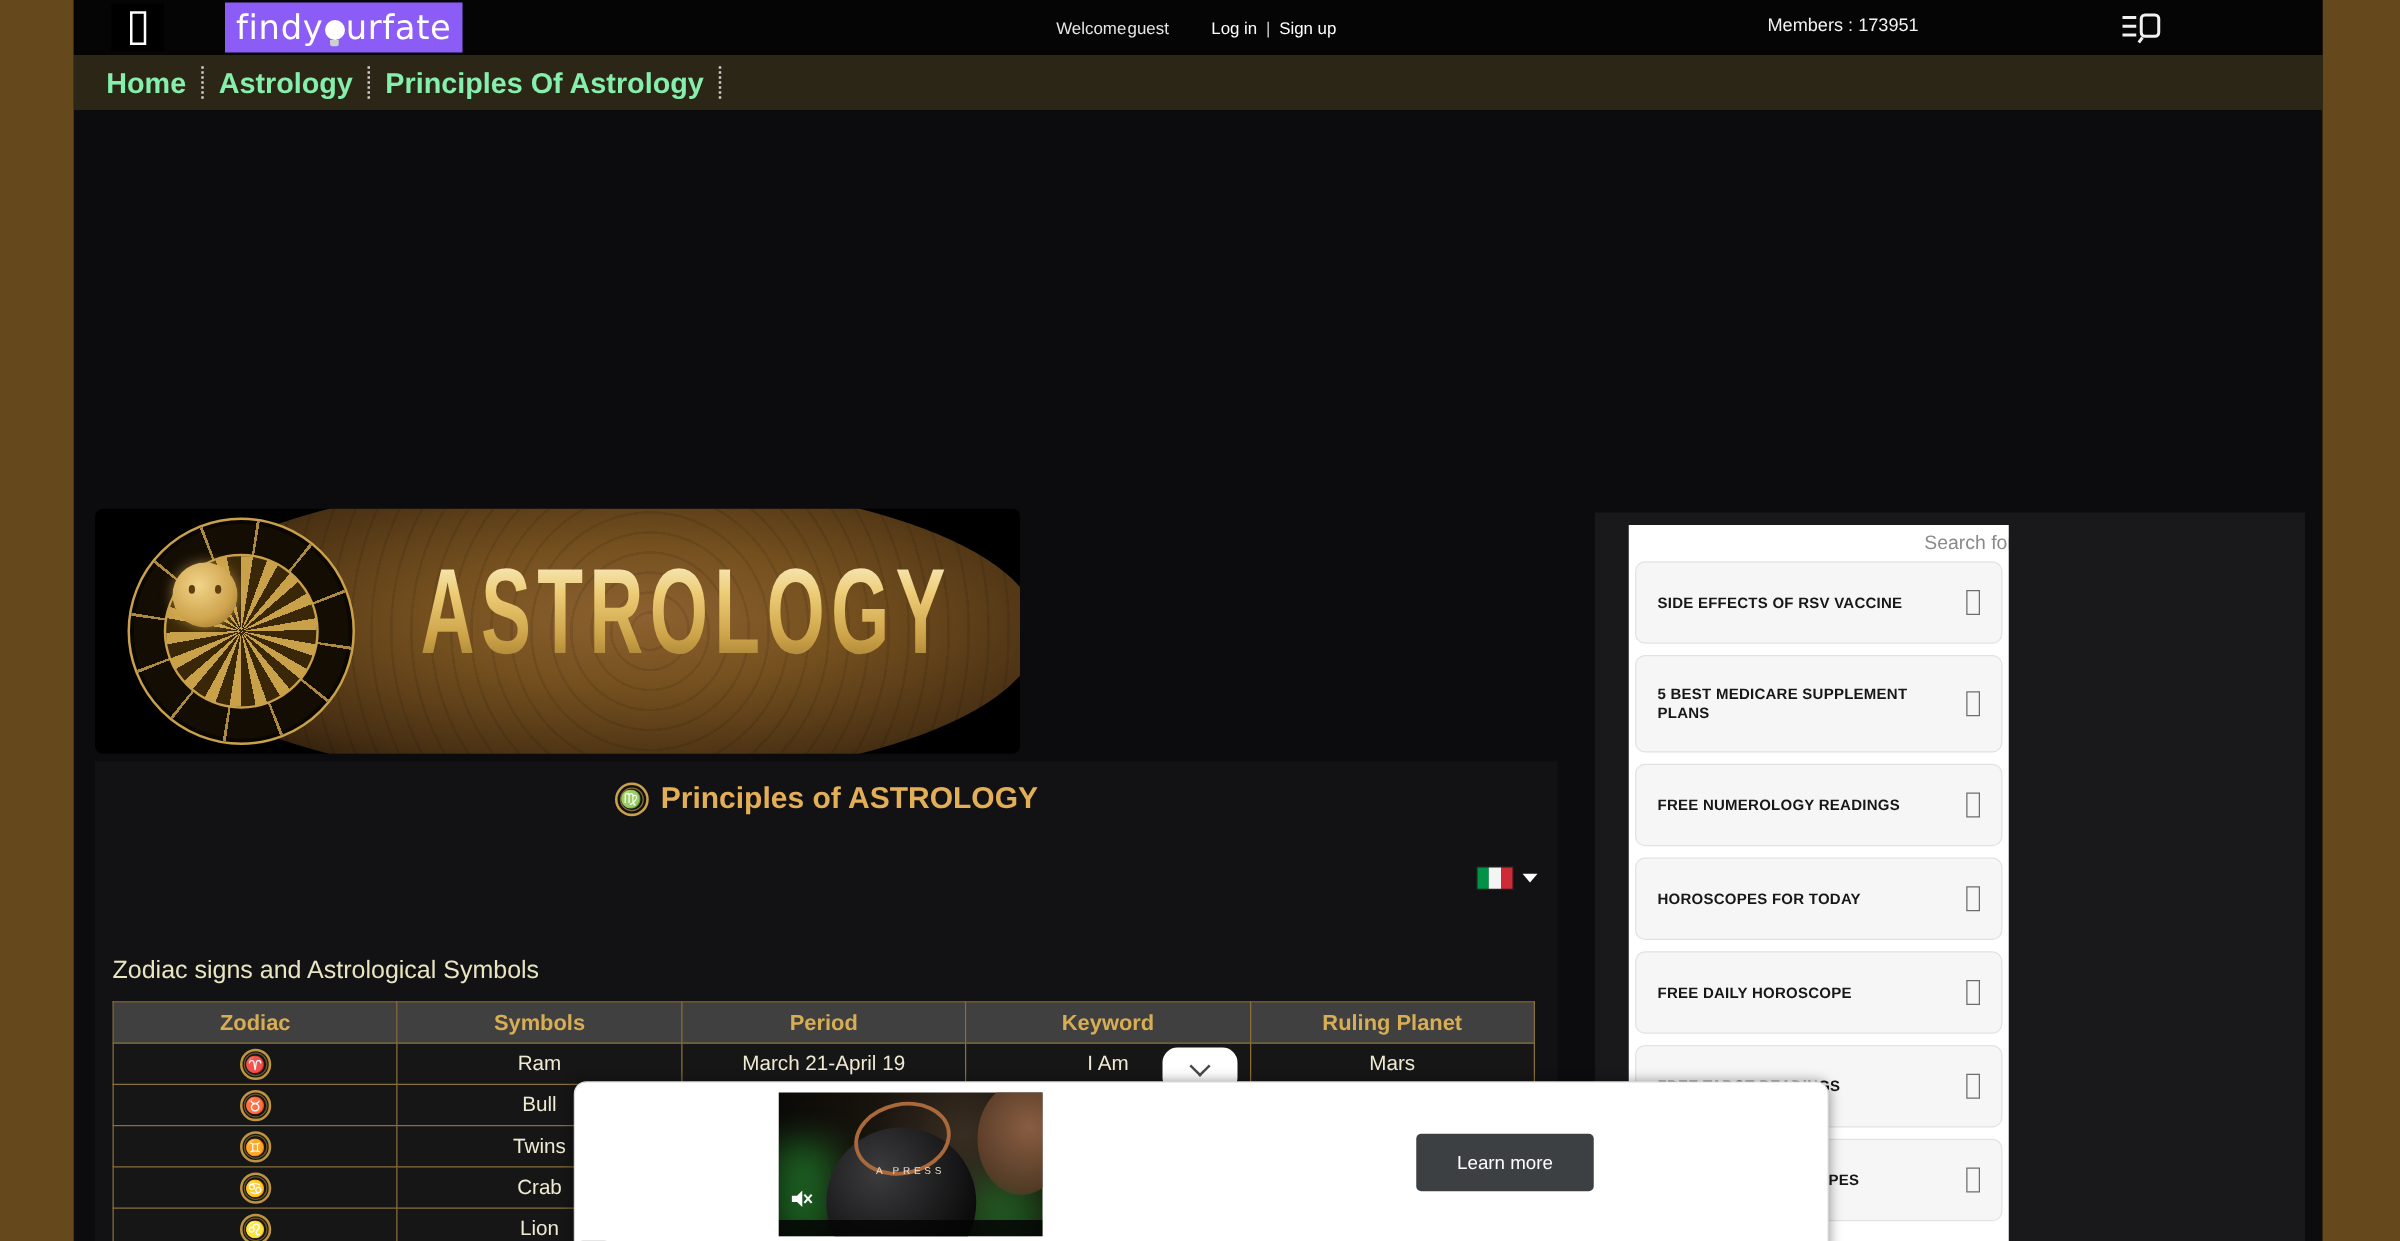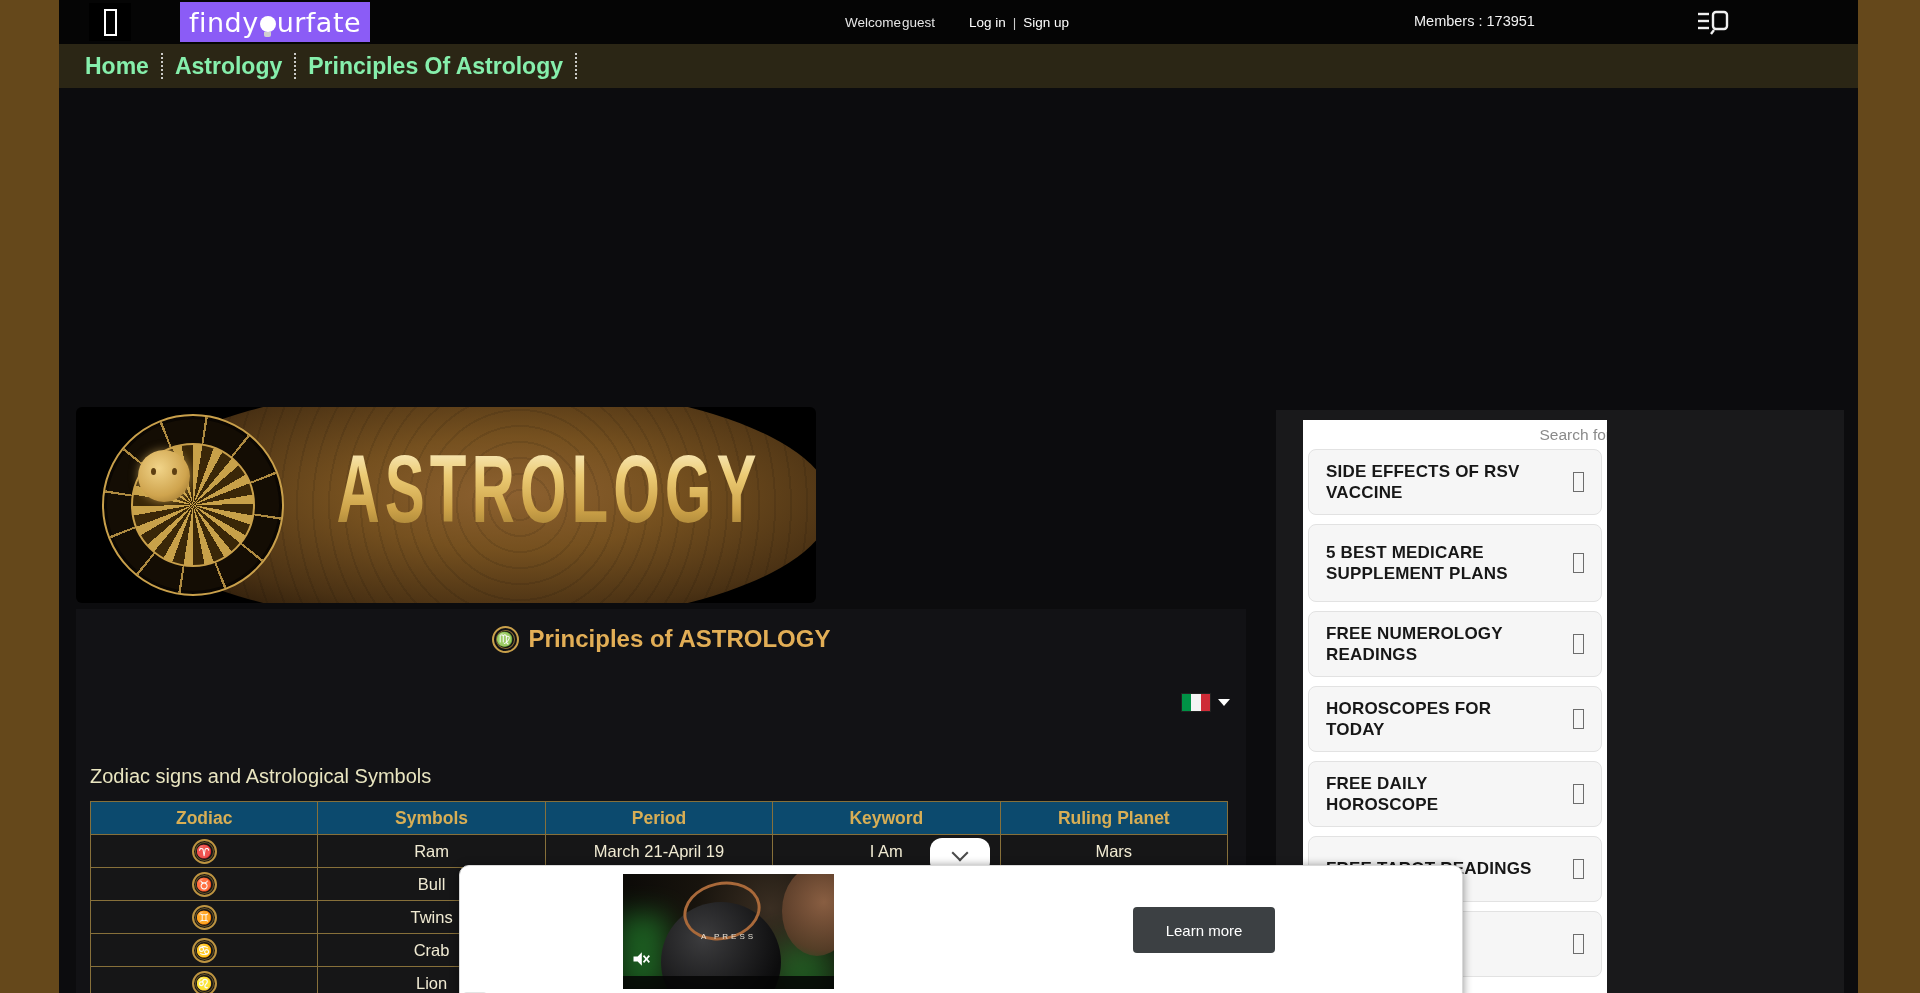--- a/index.html
+++ b/index.html
@@ -62,21 +62,21 @@
                   align-items:center; justify-content:center; box-shadow:inset 0 0 0 2px #121215, inset 0 0 0 3px #8a6f33;
                   color:#dcb257; font-size:14px; }
   .page-title { font-size:24px; font-weight:bold; color:#e2ae56; }
   .lang-select { position:absolute; right:16px; top:84px; display:flex; align-items:center; gap:7px; cursor:pointer; }
   .flag-it { width:30px; height:19px; display:flex; border:1px solid #222; }
   .flag-it i { flex:1; } .flag-it i:nth-child(1){background:#009246;} .flag-it i:nth-child(2){background:#f4f4f4;} .flag-it i:nth-child(3){background:#ce2b37;}
   .caret-down { width:0; height:0; border-left:6px solid transparent; border-right:6px solid transparent; border-top:7px solid #fff; }
   .section-title { position:absolute; left:14px; top:156px; font-size:20px; color:#e9e5c0;text-align:right; }
 
   table.zodiac { position:absolute; left:14px; top:192px; width:1138px; border-collapse:collapse; table-layout:fixed; }
-  table.zodiac th { height:33px; border:1px solid #87703a; background:#0c4a6e; color:#d8ae55; font-size:17.5px; font-weight:bold; }
+  table.zodiac th { height:33px; border:1px solid #87703a; background:#404040; color:#d8ae55; font-size:17.5px; font-weight:bold; }
   table.zodiac td { height:33px; border:1px solid #87703a; background:#161617; color:#f0ead2; font-size:16.5px; text-align:center; }
   .cell-zodiac-icon { width:25px; height:25px; border-radius:50%; border:2px solid #bd9441; display:inline-flex;
                   align-items:center; justify-content:center; color:#dcb257; font-size:13px;
                   box-shadow:inset 0 0 0 1px #161617, inset 0 0 0 2px #6b5424; }
 
   
   .ad-collapse-tab { position:absolute; left:871px; top:838px; width:60px; height:36px; background:#fff;
                   border-radius:12px; z-index:4; display:flex; align-items:center; justify-content:center; cursor:pointer; }
   .chev-down { width:12px; height:12px; border-right:2.5px solid #4a4a4a; border-bottom:2.5px solid #4a4a4a;
                   transform:rotate(45deg); margin-top:-6px; }
@@ -105,21 +105,21 @@
 
   
   .sidebar { position:absolute; left:1217px; top:410px; width:568px; height:583px; background:#19191b; }
   .search-panel { position:absolute; left:27px; top:10px; width:304px; height:573px; background:#fff; overflow:hidden; }
   .search-for { position:absolute; top:6px; right:-4px; font-size:15.5px; color:#8a8a8a; white-space:nowrap; }
   .ss-list { position:absolute; left:5px; top:0; width:294px; display:flex; flex-direction:column; }
   .ss-item { margin-top:9px; min-height:66px; background:#f6f6f6; border:1px solid #e2e2e2; border-radius:8px;
              display:flex; align-items:center; justify-content:space-between; padding:0 17px; cursor:pointer; }
   .ss-item:first-child { margin-top:29px; }
   .ss-item.tall { min-height:78px; }
-  .ss-label { font-size:17px; font-weight:bold; color:#171717; letter-spacing:.2px; line-height:1.25; max-width:218px; }
+  .ss-label { font-size:12px; font-weight:bold; color:#171717; letter-spacing:.2px; line-height:1.25; max-width:218px; }
   .chev-tofu { width:11px; height:20px; border:1.5px solid #6d6d6d; flex:0 0 auto; }
 </style>
 </head>
 <body>
 
 <div class="frame">
 
   <div class="header">
     <div class="menu-btn">
       <span class="tofu"></span>

